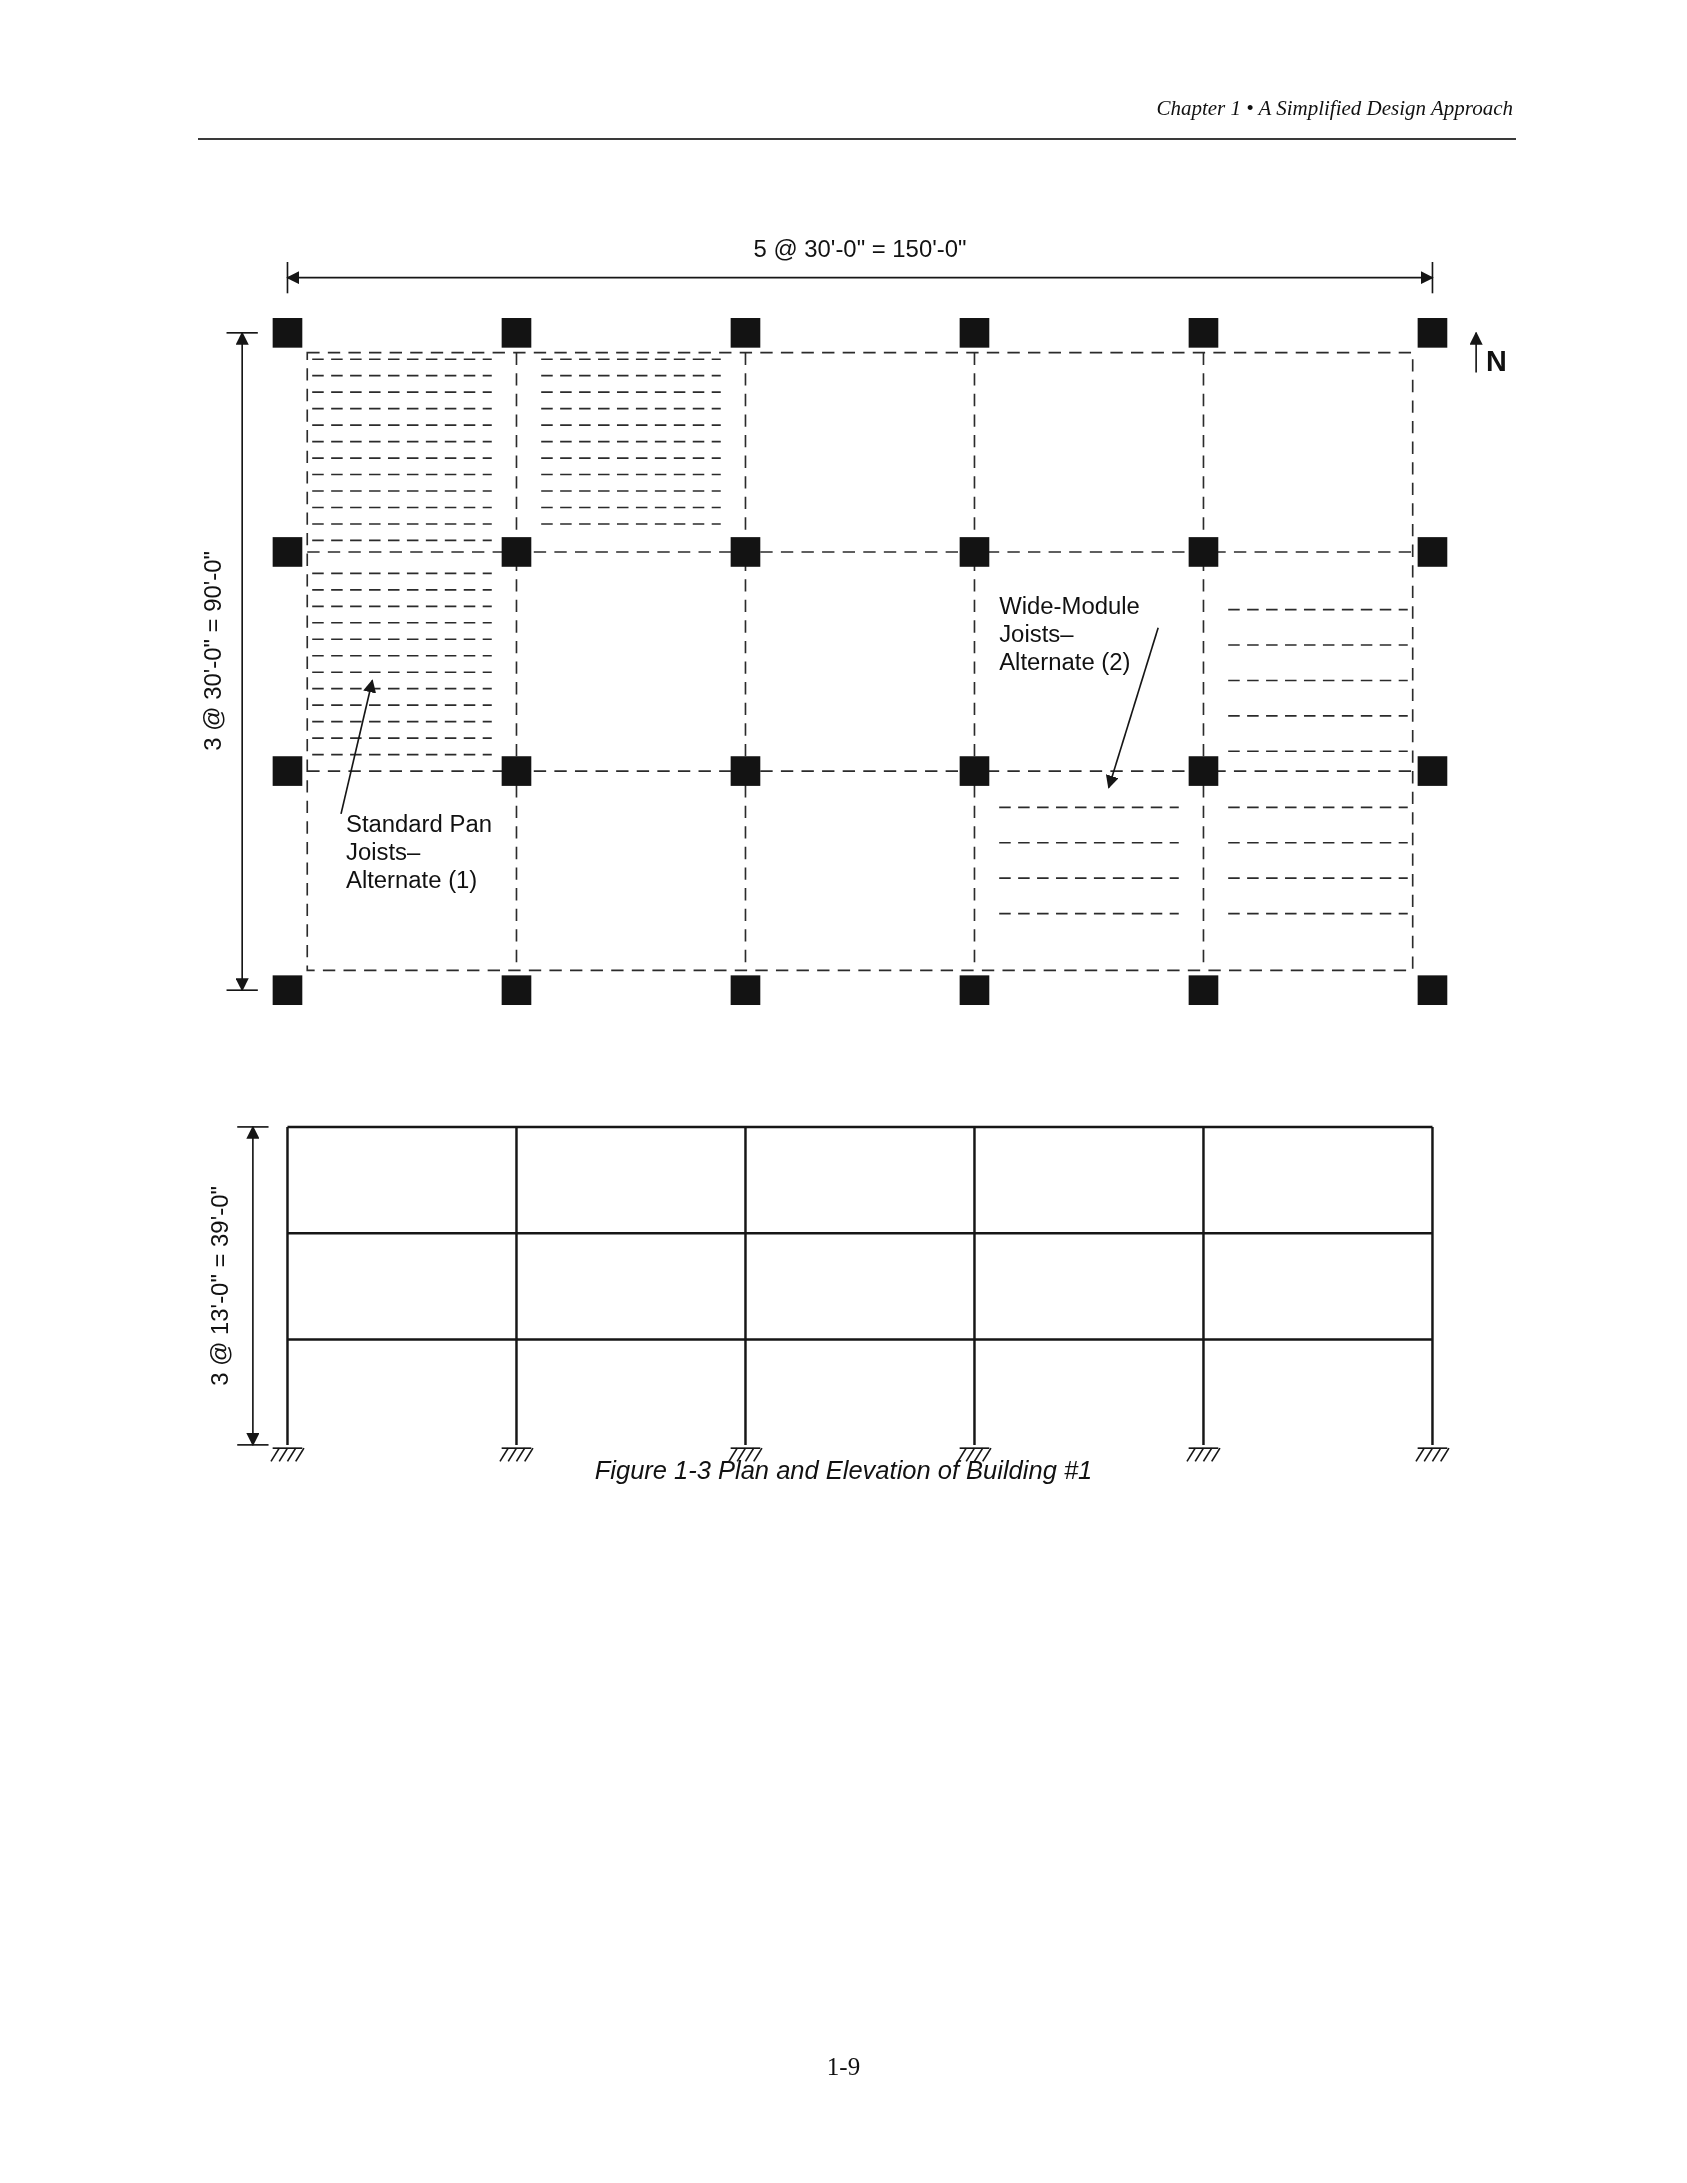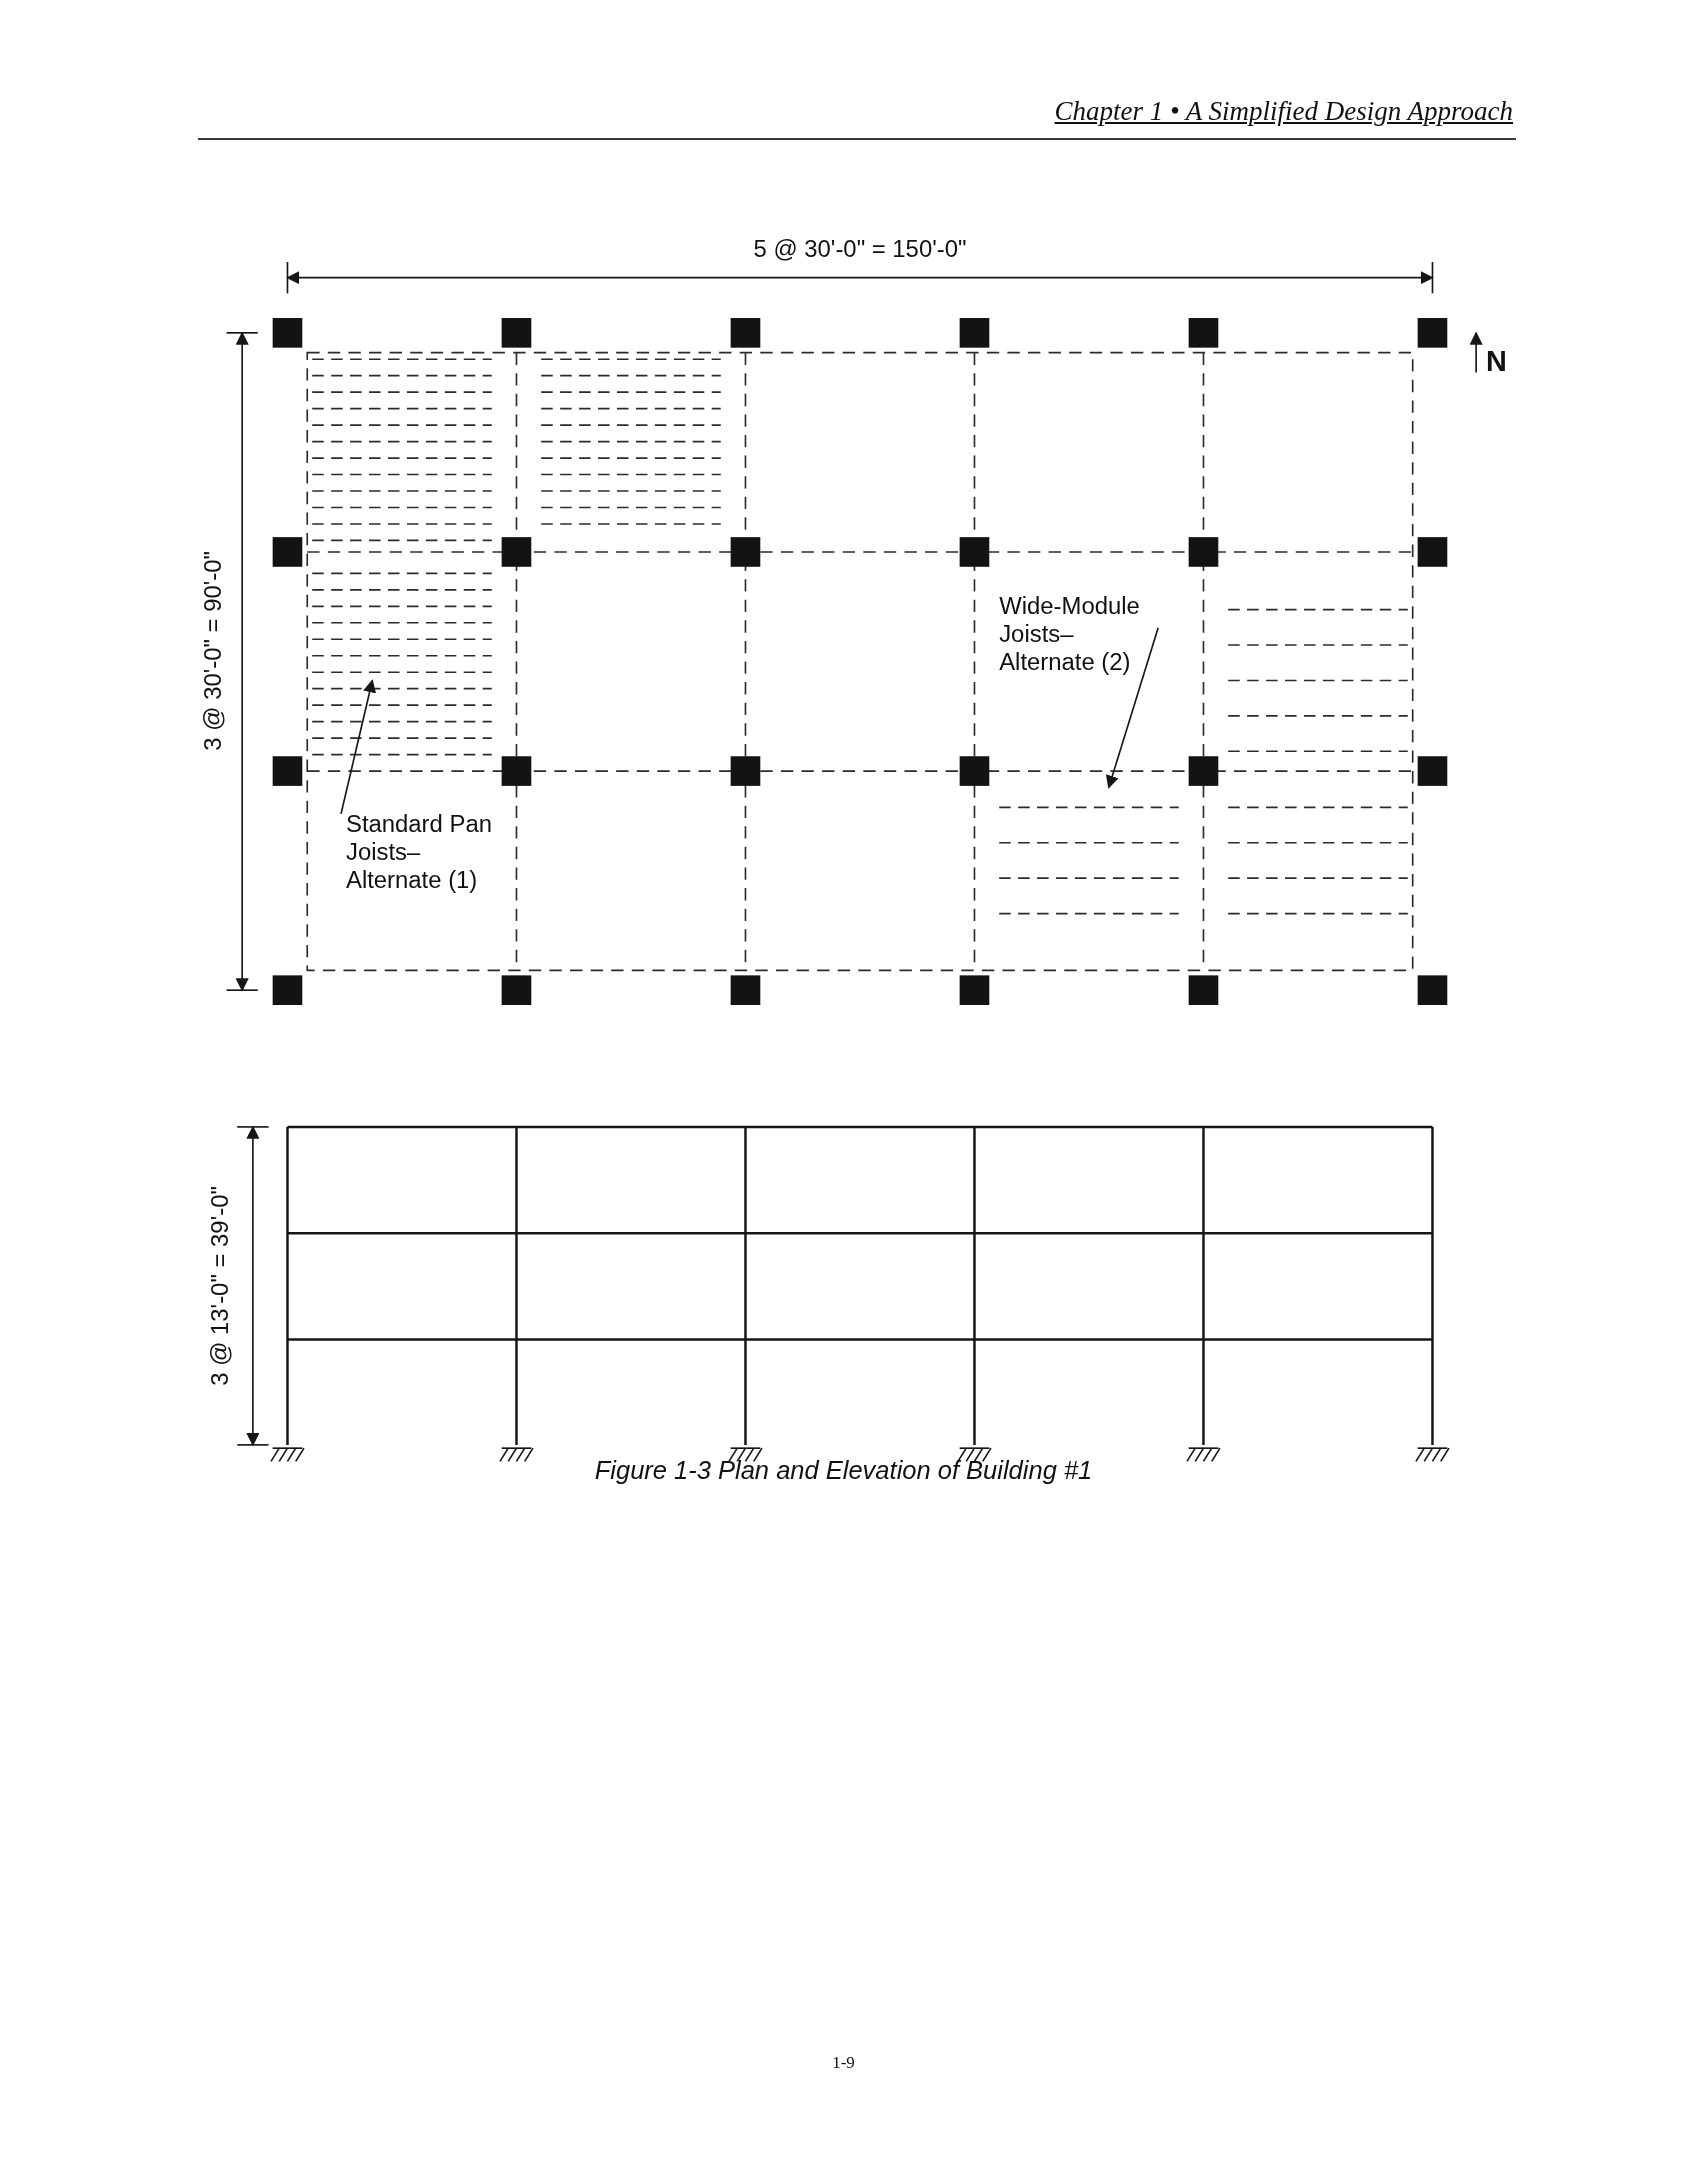--- a/index.html
+++ b/index.html
@@ -1,20 +1,20 @@
 <!DOCTYPE html>
 <html style="font-size:13px"><head>
 <meta charset="utf-8">
 <style>
   html,body{margin:0;padding:0;background:#ffffff;}
   .page{position:relative;width:1687px;height:2183px;background:#ffffff;font-family:"Liberation Sans",sans-serif;color:#111;overflow:hidden;}
-  .header{position:absolute;top:96px;right:174px;font-family:"Liberation Serif",serif;font-style:italic;font-size:27px;color:#111;white-space:nowrap;text-decoration:underline;}
+  .header{position:absolute;top:96px;right:174px;font-family:"Liberation Serif",serif;font-style:italic;font-size:21px;color:#111;white-space:nowrap;}
   .header-rule{position:absolute;top:138px;left:198px;width:1318px;height:1.6px;background:#3a3a3a;}
   .figure-caption{position:absolute;top:1456px;left:0;width:1687px;text-align:center;font-style:italic;font-size:25.5px;color:#111;}
-  .page-number{position:absolute;top:2053px;left:0;width:1687px;text-align:center;font-family:"Liberation Serif",serif;font-size:17px;color:#111;}
+  .page-number{position:absolute;top:2053px;left:0;width:1687px;text-align:center;font-family:"Liberation Serif",serif;font-size:25px;color:#111;}
   svg.drawing{position:absolute;top:0;left:0;}
   .dash{stroke:#2b2b2b;stroke-width:2;fill:none;stroke-dasharray:15 10;}
   .dashj{stroke:#2b2b2b;stroke-width:2;fill:none;stroke-dasharray:14 9;}
   .solid{stroke:#161616;stroke-width:3;fill:none;}
   .thin{stroke:#161616;stroke-width:2;fill:none;}
   .col{fill:#131313;stroke:none;}
   .dim{stroke:#161616;stroke-width:2;fill:none;}
   .lbl{font-family:"Liberation Sans",sans-serif;font-size:29px;fill:#111;}
   .north{font-family:"Liberation Sans",sans-serif;font-size:35px;font-weight:bold;fill:#111;}
 </style>

